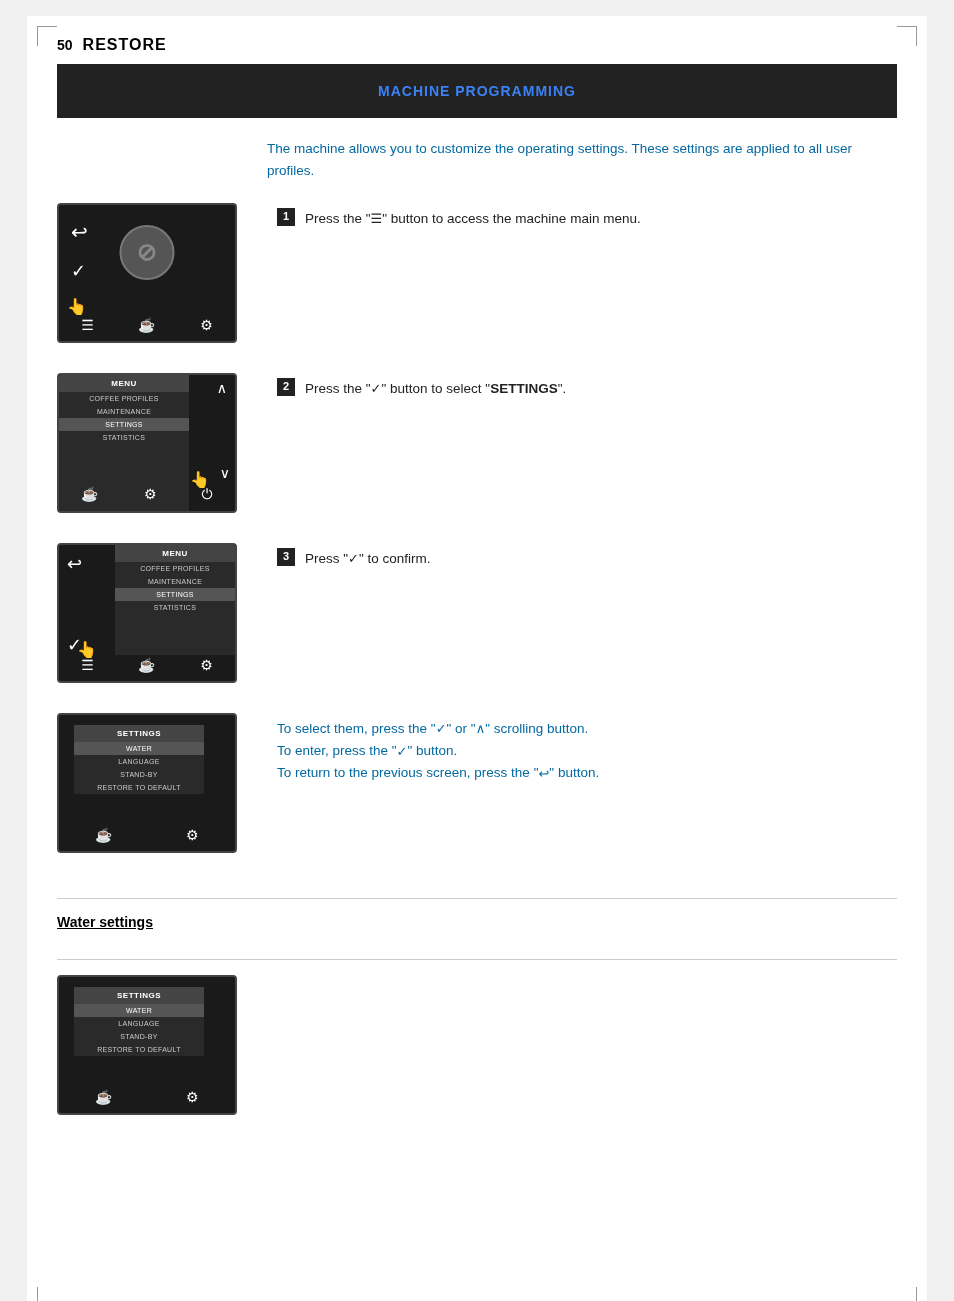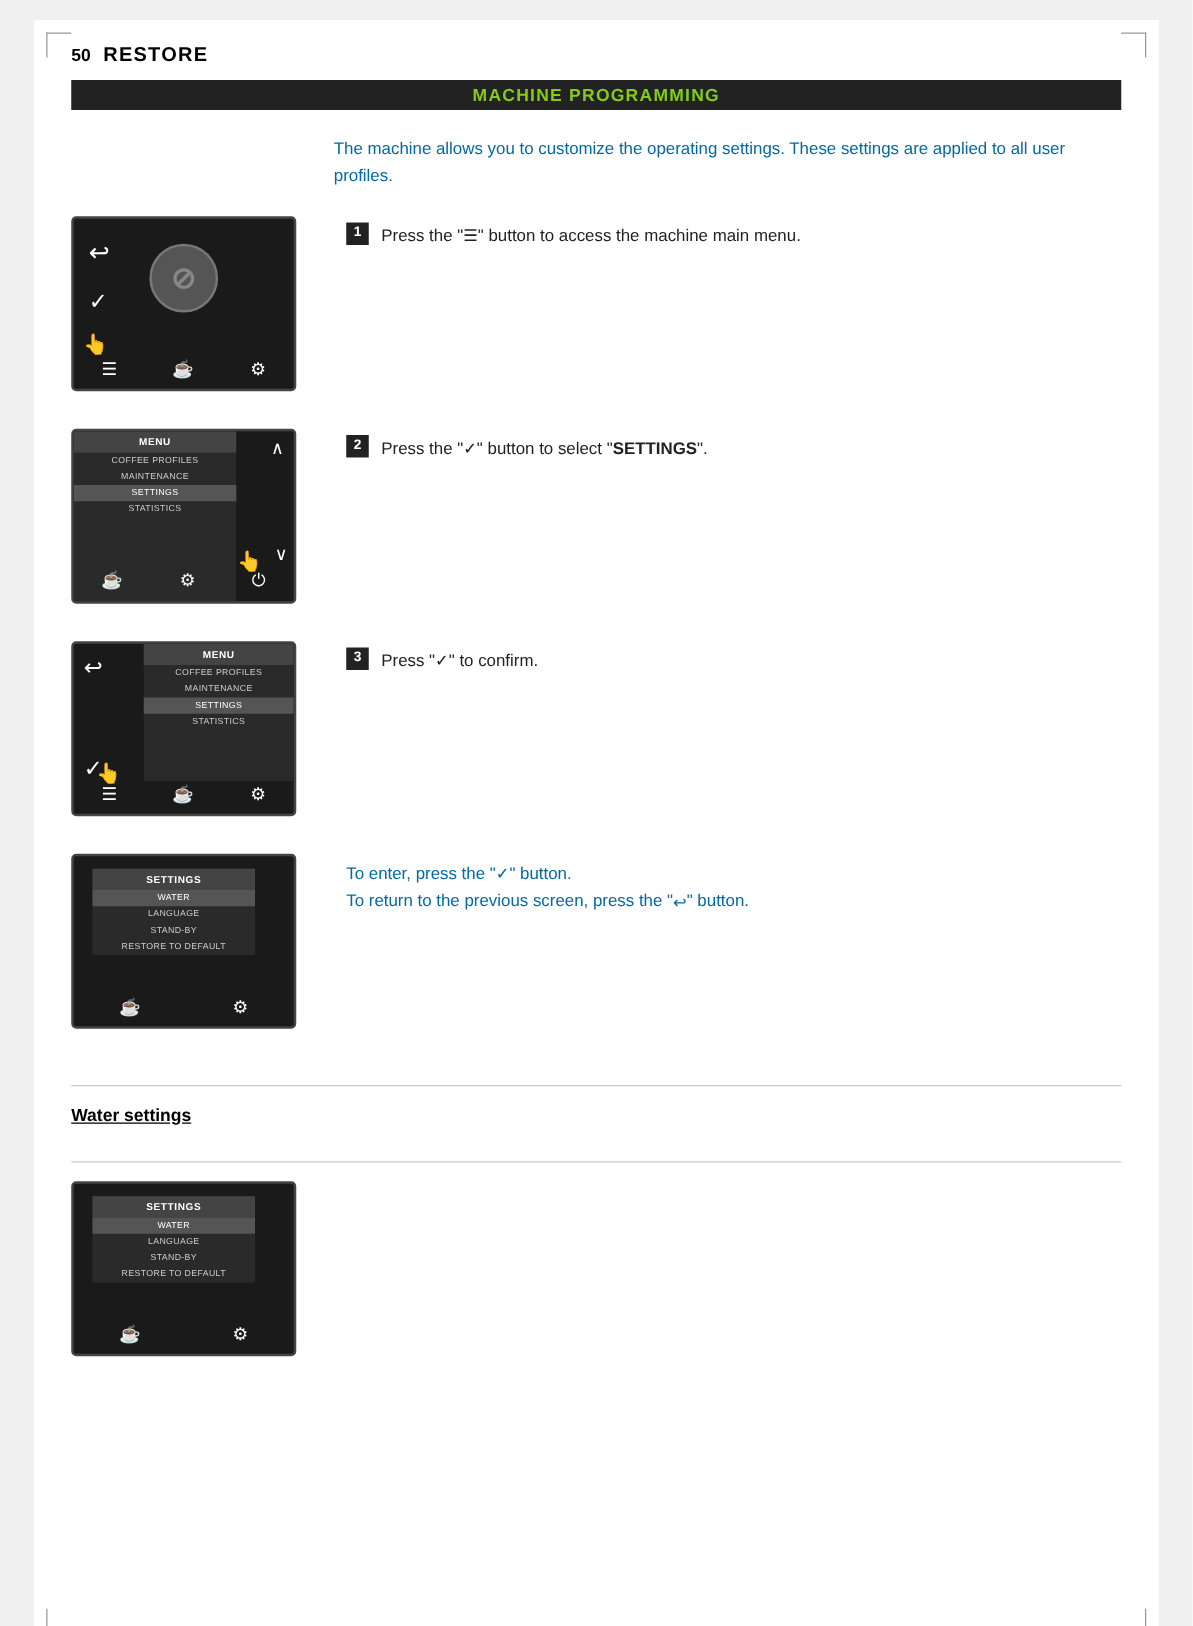--- a/index.html
+++ b/index.html
@@ -42,23 +42,23 @@
       margin-right: 10px;
     }
     .page-lang {
       font-size: 16px;
       font-weight: bold;
       letter-spacing: 1px;
     }
 
     .section-title-bar {
       background: #222;
-      color: #84cc16;
+      color: #3b82f6;
       text-align: center;
-      padding: 4px 10px;
+      padding: 19px 10px;
       font-size: 14px;
       font-weight: bold;
       letter-spacing: 1px;
       margin-bottom: 20px;
     }
 
     .content-area {
       display: flex;
       flex-direction: column;
       gap: 0;
@@ -453,20 +453,21 @@
             <div class="settings-item">STAND-BY</div>
             <div class="settings-item">RESTORE TO DEFAULT</div>
           </div>
           <div class="screen4-bottom">
             <span style="color:#fff; font-size:14px;">☕</span>
             <span style="color:#fff; font-size:14px;">⚙</span>
           </div>
         </div>
       </div>
       <div class="step-text">
+        <p class="multi-line-text">To select them, press the "<span class="inline-icon">✓</span>" or "<span class="inline-icon">∧</span>" scrolling button.</p>
         <p class="multi-line-text">To enter, press the "<span class="inline-icon">✓</span>" button.</p>
         <p class="multi-line-text">To return to the previous screen, press the "<span class="inline-icon">↩</span>" button.</p>
       </div>
     </div>
 
     <hr class="section-divider">
 
     <div class="water-settings-header">
       <div class="water-settings-title">Water settings</div>
     </div>

